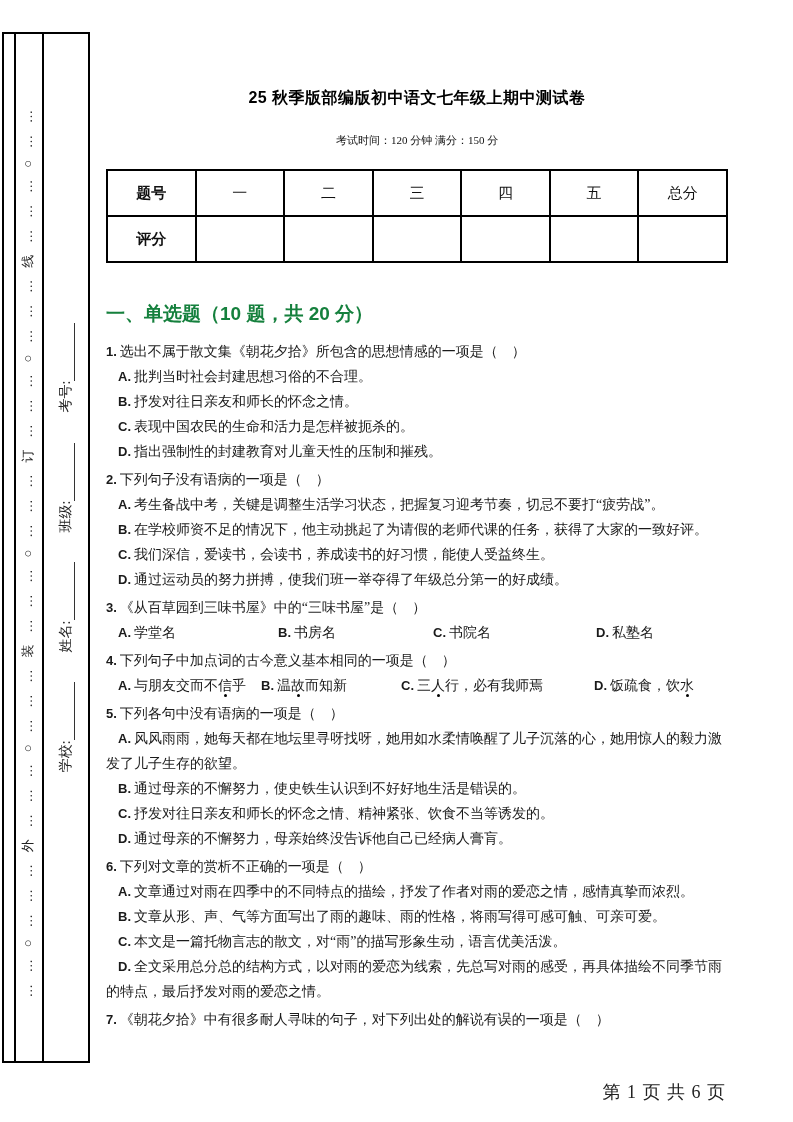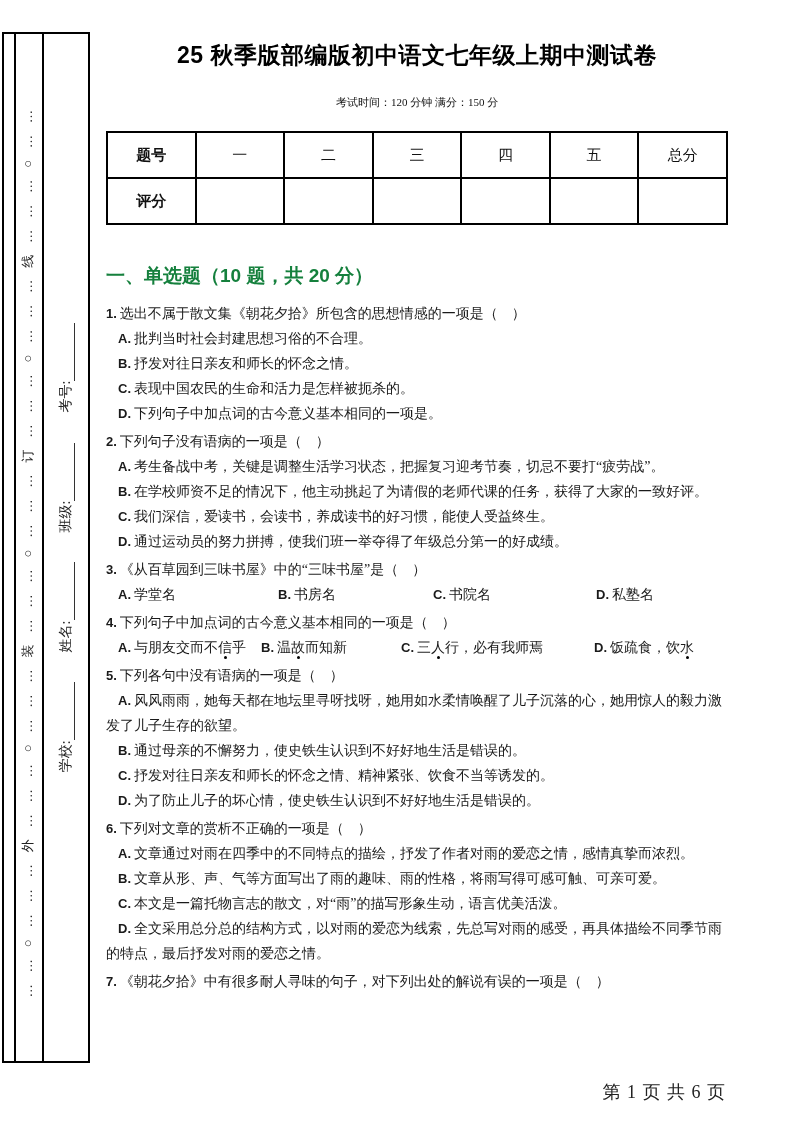--- a/index.html
+++ b/index.html
@@ -28,23 +28,23 @@
     left:43px; top:1061px; width:1027px; height:45px;
     font-size:14px; gap:30px; color:#222;
   }
   .field { display:inline-flex; align-items:flex-end; }
   .blank { display:inline-block; width:58px; height:15px; border-bottom:1px solid #333; }
 
   
   .main { position:absolute; left:106px; top:0; width:622px; }
 
   .title {
-    margin:40px 0 0 0; text-align:center;
+    margin:88px 0 0 0; text-align:center;
     font-family:"Liberation Sans","DejaVu Sans",sans-serif;
-    font-size:23px; font-weight:bold; color:#000; letter-spacing:0.5px;
+    font-size:16px; font-weight:bold; color:#000; letter-spacing:0.5px;
   }
   .subtitle { margin-top:24px; text-align:center; font-size:11px; color:#111; }
 
   table.score {
     margin-top:21px; width:622px; border-collapse:collapse; table-layout:fixed;
   }
   table.score td {
     border:2px solid #000; height:44px; text-align:center;
     font-size:15px; color:#111; padding:0;
   }
@@ -147,21 +147,21 @@
     </table>
 
     <h2 class="section-heading">一、单选题（10 题，共 20 分）</h2>
 
     <div class="questions" id="questions">
         <div class="q">
           <div class="qstem"><span class="qnum">1.</span><span>选出不属于散文集《朝花夕拾》所包含的思想情感的一项是（　）</span></div>
           <div class="opt"><span class="ol">A.</span><span>批判当时社会封建思想习俗的不合理。</span></div>
           <div class="opt"><span class="ol">B.</span><span>抒发对往日亲友和师长的怀念之情。</span></div>
           <div class="opt"><span class="ol">C.</span><span>表现中国农民的生命和活力是怎样被扼杀的。</span></div>
-          <div class="opt"><span class="ol">D.</span><span>下列句子中加点词的古今意义基本相同的一项是。</span></div>
+          <div class="opt"><span class="ol">D.</span><span>指出强制性的封建教育对儿童天性的压制和摧残。</span></div>
         </div>
         <div class="q">
           <div class="qstem"><span class="qnum">2.</span><span>下列句子没有语病的一项是（　）</span></div>
           <div class="opt"><span class="ol">A.</span><span>考生备战中考，关键是调整生活学习状态，把握复习迎考节奏，切忌不要打“疲劳战”。</span></div>
           <div class="opt"><span class="ol">B.</span><span>在学校师资不足的情况下，他主动挑起了为请假的老师代课的任务，获得了大家的一致好评。</span></div>
           <div class="opt"><span class="ol">C.</span><span>我们深信，爱读书，会读书，养成读书的好习惯，能使人受益终生。</span></div>
           <div class="opt"><span class="ol">D.</span><span>通过运动员的努力拼搏，使我们班一举夺得了年级总分第一的好成绩。</span></div>
         </div>
         <div class="q">
           <div class="qstem"><span class="qnum">3.</span><span>《从百草园到三味书屋》中的“三味书屋”是（　）</span></div>
@@ -179,21 +179,21 @@
             <span class="iopt"><span class="ol">B.</span><span>温</span><span class="du">故</span><span>而知新</span></span>
             <span class="iopt"><span class="ol">C.</span><span>三</span><span class="du">人</span><span>行，必有我师焉</span></span>
             <span class="iopt"><span class="ol">D.</span><span>饭疏食，饮</span><span class="du">水</span></span>
           </div>
         </div>
         <div class="q">
           <div class="qstem"><span class="qnum">5.</span><span>下列各句中没有语病的一项是（　）</span></div>
           <div class="opt"><span class="ol">A.</span><span>风风雨雨，她每天都在地坛里寻呀找呀，她用如水柔情唤醒了儿子沉落的心，她用惊人的毅力激发了儿子生存的欲望。</span></div>
           <div class="opt"><span class="ol">B.</span><span>通过母亲的不懈努力，使史铁生认识到不好好地生活是错误的。</span></div>
           <div class="opt"><span class="ol">C.</span><span>抒发对往日亲友和师长的怀念之情、精神紧张、饮食不当等诱发的。</span></div>
-          <div class="opt"><span class="ol">D.</span><span>为了防止儿子的坏心情，使史铁生认识到不好好地生活是错误的。</span></div>
+          <div class="opt"><span class="ol">D.</span><span>通过母亲的不懈努力，母亲始终没告诉他自己已经病人膏肓。</span></div>
         </div>
         <div class="q">
           <div class="qstem"><span class="qnum">6.</span><span>下列对文章的赏析不正确的一项是（　）</span></div>
           <div class="opt"><span class="ol">A.</span><span>文章通过对雨在四季中的不同特点的描绘，抒发了作者对雨的爱恋之情，感情真挚而浓烈。</span></div>
           <div class="opt"><span class="ol">B.</span><span>文章从形、声、气等方面写出了雨的趣味、雨的性格，将雨写得可感可触、可亲可爱。</span></div>
           <div class="opt"><span class="ol">C.</span><span>本文是一篇托物言志的散文，对“雨”的描写形象生动，语言优美活泼。</span></div>
           <div class="opt"><span class="ol">D.</span><span>全文采用总分总的结构方式，以对雨的爱恋为线索，先总写对雨的感受，再具体描绘不同季节雨的特点，最后抒发对雨的爱恋之情。</span></div>
         </div>
         <div class="q">
           <div class="qstem"><span class="qnum">7.</span><span>《朝花夕拾》中有很多耐人寻味的句子，对下列出处的解说有误的一项是（　）</span></div>

